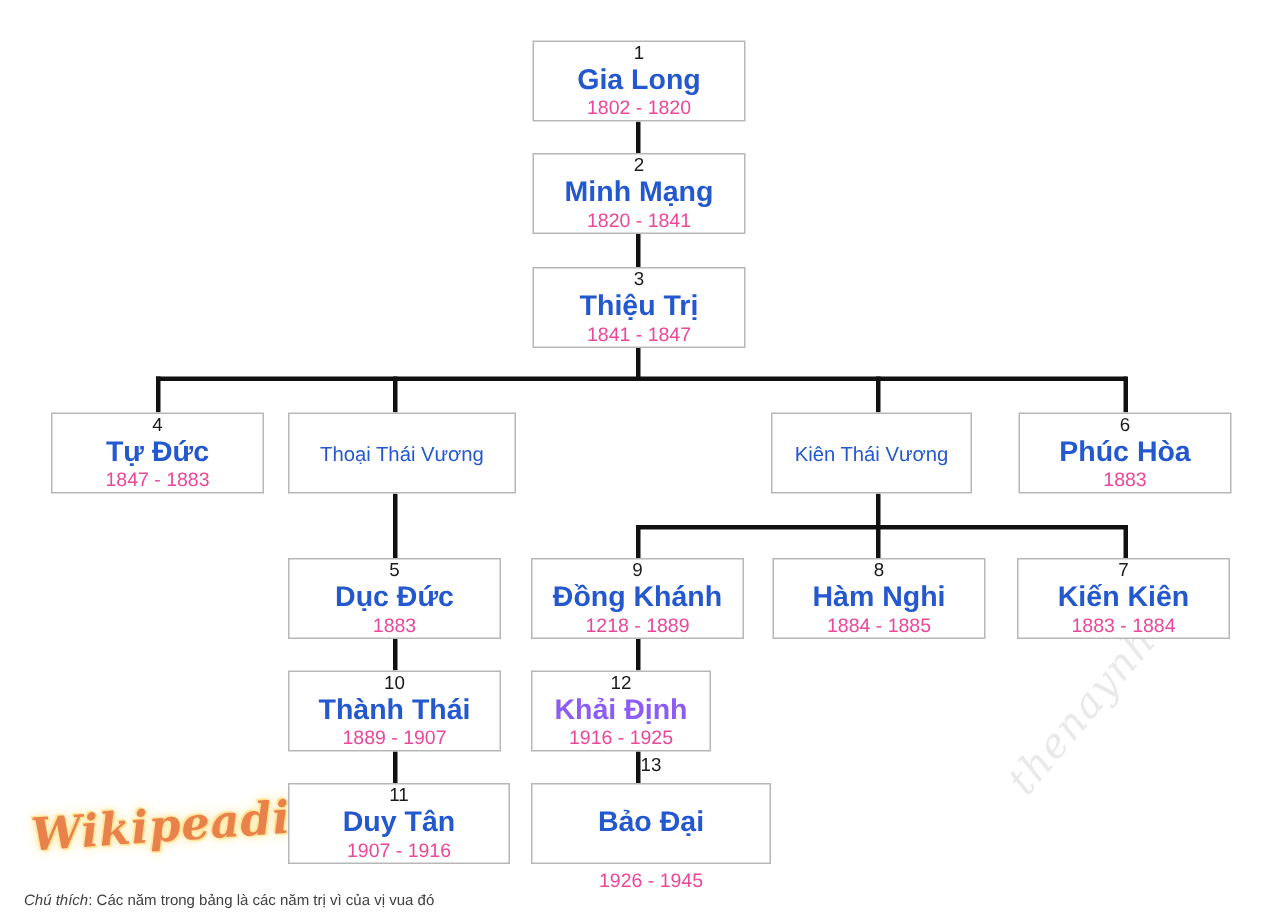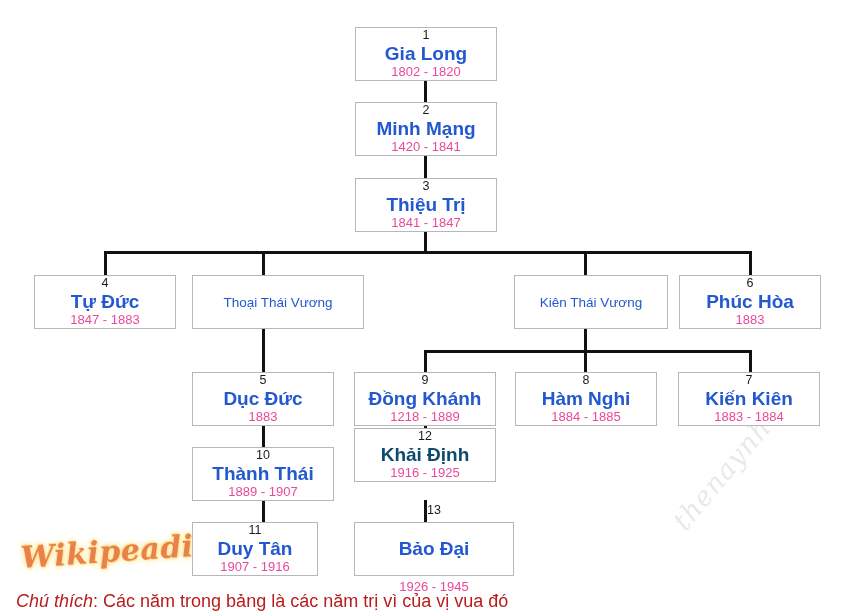--- a/index.html
+++ b/index.html
@@ -12,21 +12,21 @@
 
   
   .node{
     position:absolute;box-sizing:border-box;
     border:1px solid #b7b7b7;background:#ffffff;
     display:flex;flex-direction:column;align-items:center;justify-content:center;
     z-index:3;
   }
   .n-num{font-size:12.5px;color:#1b1b1b;line-height:17px;}
   .n-name{font-size:19px;font-weight:bold;color:#2358cf;line-height:19px;white-space:nowrap;}
-  .n-name.plain{color:#0c4a6e;}
+  .n-name.plain{color:#8b5cf6;}
   .n-name.reg{font-weight:normal;color:#2358cf;font-size:13.5px;}
   .n-years{font-size:13px;color:#ec4899;line-height:18px;white-space:nowrap;}
 
   
   .ln{position:absolute;background:#111111;z-index:2;}
   .ln.v{width:3px;}
   .ln.h{height:3px;}
 
   
   .wm-wiki{
@@ -46,21 +46,21 @@
   .wm-travel{
     position:absolute;left:726px;top:533px;
     font-family:"DejaVu Serif",serif;font-weight:bold;
     font-size:29px;color:#13c312;letter-spacing:-.5px;white-space:nowrap;
     pointer-events:none;
   }
 
   
   .caption{
     position:absolute;left:16px;top:592px;
-    font-size:18px;color:#b91c1c;line-height:18px;white-space:nowrap;
+    font-size:10px;color:#404040;line-height:18px;white-space:nowrap;
   }
   .caption .lead{font-style:italic;}
 </style>
 </head>
 <body>
 
 <div id="tree">
 
   <div class="ln v" style="left:424px;top:81px;height:22px;"></div>
 
@@ -91,40 +91,40 @@
 
   <div class="node" style="left:355px;top:27px;width:142px;height:54px;">
     <div class="n-num">1</div>
     <div class="n-name">Gia Long</div>
     <div class="n-years">1802 - 1820</div>
   </div>
 
   <div class="node" style="left:355px;top:102px;width:142px;height:54px;">
     <div class="n-num">2</div>
     <div class="n-name">Minh Mạng</div>
-    <div class="n-years">1420 - 1841</div>
+    <div class="n-years">1820 - 1841</div>
   </div>
 
   <div class="node" style="left:355px;top:178px;width:142px;height:54px;">
     <div class="n-num">3</div>
     <div class="n-name">Thiệu Trị</div>
     <div class="n-years">1841 - 1847</div>
   </div>
 
   <div class="node" style="left:34px;top:275px;width:142px;height:54px;">
     <div class="n-num">4</div>
     <div class="n-name">Tự Đức</div>
     <div class="n-years">1847 - 1883</div>
   </div>
 
-  <div class="node" style="left:192px;top:275px;width:172px;height:54px;">
+  <div class="node" style="left:192px;top:275px;width:152px;height:54px;">
     <div class="n-name reg">Thoại Thái Vương</div>
   </div>
 
-  <div class="node" style="left:514px;top:275px;width:154px;height:54px;">
+  <div class="node" style="left:514px;top:275px;width:134px;height:54px;">
     <div class="n-name reg">Kiên Thái Vương</div>
   </div>
 
   <div class="node" style="left:679px;top:275px;width:142px;height:54px;">
     <div class="n-num">6</div>
     <div class="n-name">Phúc Hòa</div>
     <div class="n-years">1883</div>
   </div>
 
   <div class="node" style="left:192px;top:372px;width:142px;height:54px;">
@@ -150,27 +150,27 @@
     <div class="n-name">Kiến Kiên</div>
     <div class="n-years">1883 - 1884</div>
   </div>
 
   <div class="node" style="left:192px;top:447px;width:142px;height:54px;text-align:right;">
     <div class="n-num">10</div>
     <div class="n-name">Thành Thái</div>
     <div class="n-years">1889 - 1907</div>
   </div>
 
-  <div class="node" style="left:354px;top:428px;width:142px;height:54px;">
+  <div class="node" style="left:354px;top:447px;width:120px;height:54px;">
     <div class="n-num">12</div>
     <div class="n-name plain">Khải Định</div>
     <div class="n-years">1916 - 1925</div>
   </div>
 
-  <div class="node" style="left:192px;top:522px;width:126px;height:54px;">
+  <div class="node" style="left:192px;top:522px;width:148px;height:54px;">
     <div class="n-num">11</div>
     <div class="n-name">Duy Tân</div>
     <div class="n-years">1907 - 1916</div>
   </div>
 
   <div class="node" style="left:354px;top:522px;width:160px;height:54px;gap:20px;">
     <div class="n-num">13</div>
     <div class="n-name">Bảo Đại</div>
     <div class="n-years">1926 - 1945</div>
   </div>

